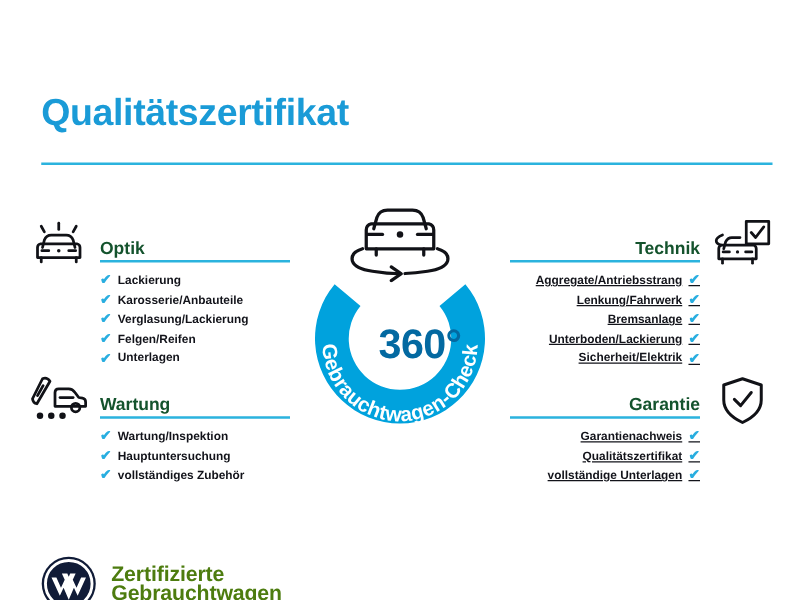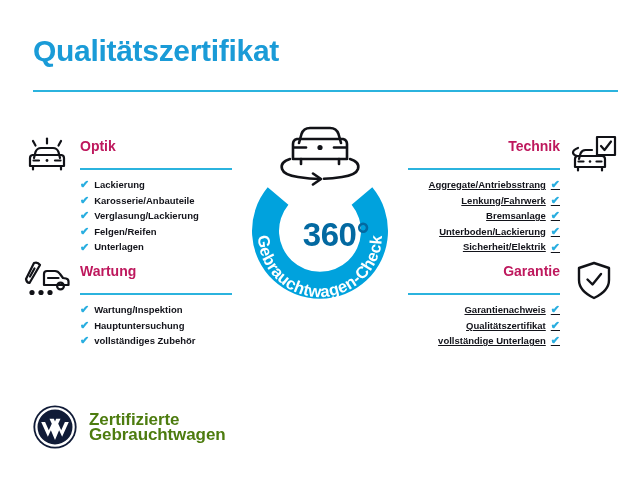--- a/index.html
+++ b/index.html
@@ -4,42 +4,42 @@
 <title>Qualitätszertifikat</title>
 <style>
   html,body{margin:0;padding:0;}
   body{
     width:640px;height:480px;
     background:#ffffff;
     font-family:"Liberation Sans", sans-serif;
     overflow:hidden;
     position:relative;
   }
-  .page{position:absolute;inset:0;}
+  .page{position:absolute;inset:0;margin-top:40px;}
 
   
   .header-title{
     position:absolute;left:33px;top:34px;
     font-size:30px;font-weight:bold;
     color:#1A9BD7;letter-spacing:-0.3px;
     white-space:nowrap;
   }
   .header-rule{
     position:absolute;left:33px;top:90px;
     width:585px;height:2px;background:#2BB3DE;
   }
 
   
   .section{position:absolute;}
   .sec-head{
     position:relative;height:30px;
   }
   .sec-title{
-    position:absolute;bottom:16px;
-    font-size:14px;font-weight:bold;color:#be185d;
+    position:absolute;bottom:4px;
+    font-size:14px;font-weight:bold;color:#14532d;
     white-space:nowrap;
   }
   .sec-rule{
     position:absolute;left:0;bottom:0;
     height:2px;background:#2BB3DE;
   }
   .sec-list{
     list-style:none;margin:0;padding:0;margin-top:7px;
   }
   .sec-list li{

